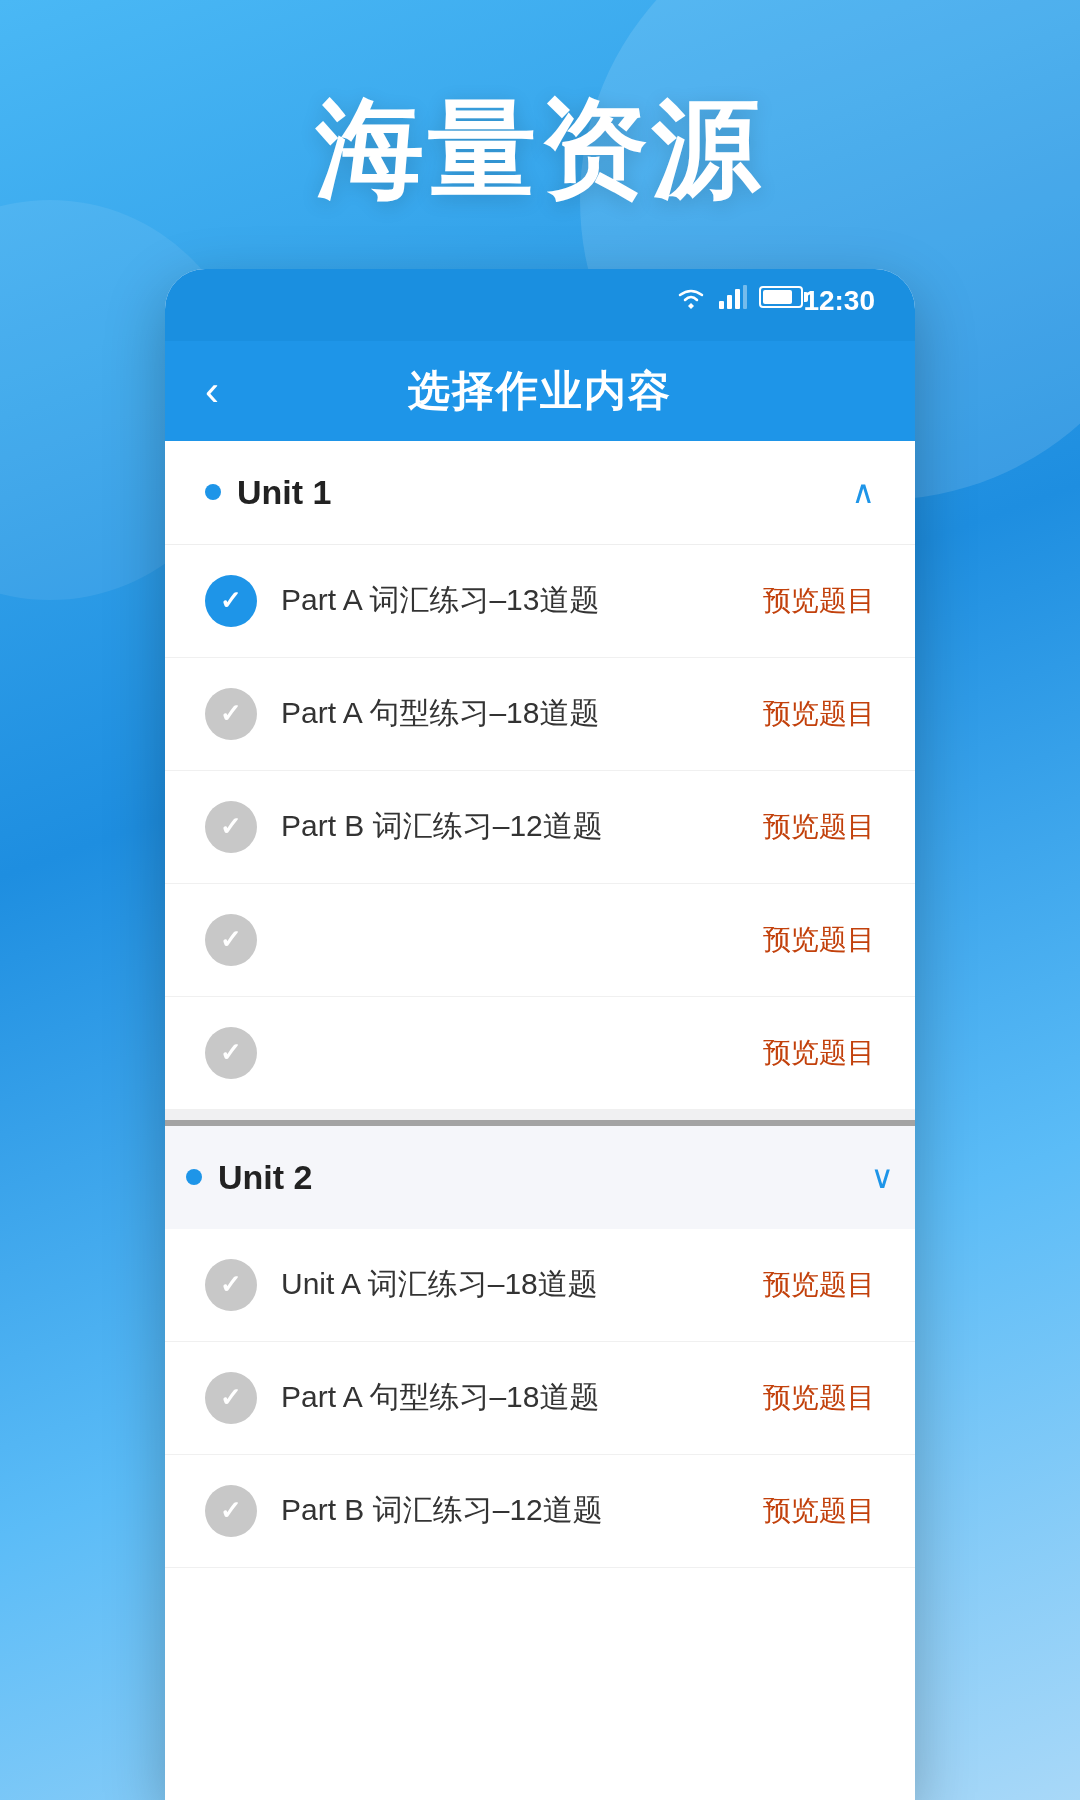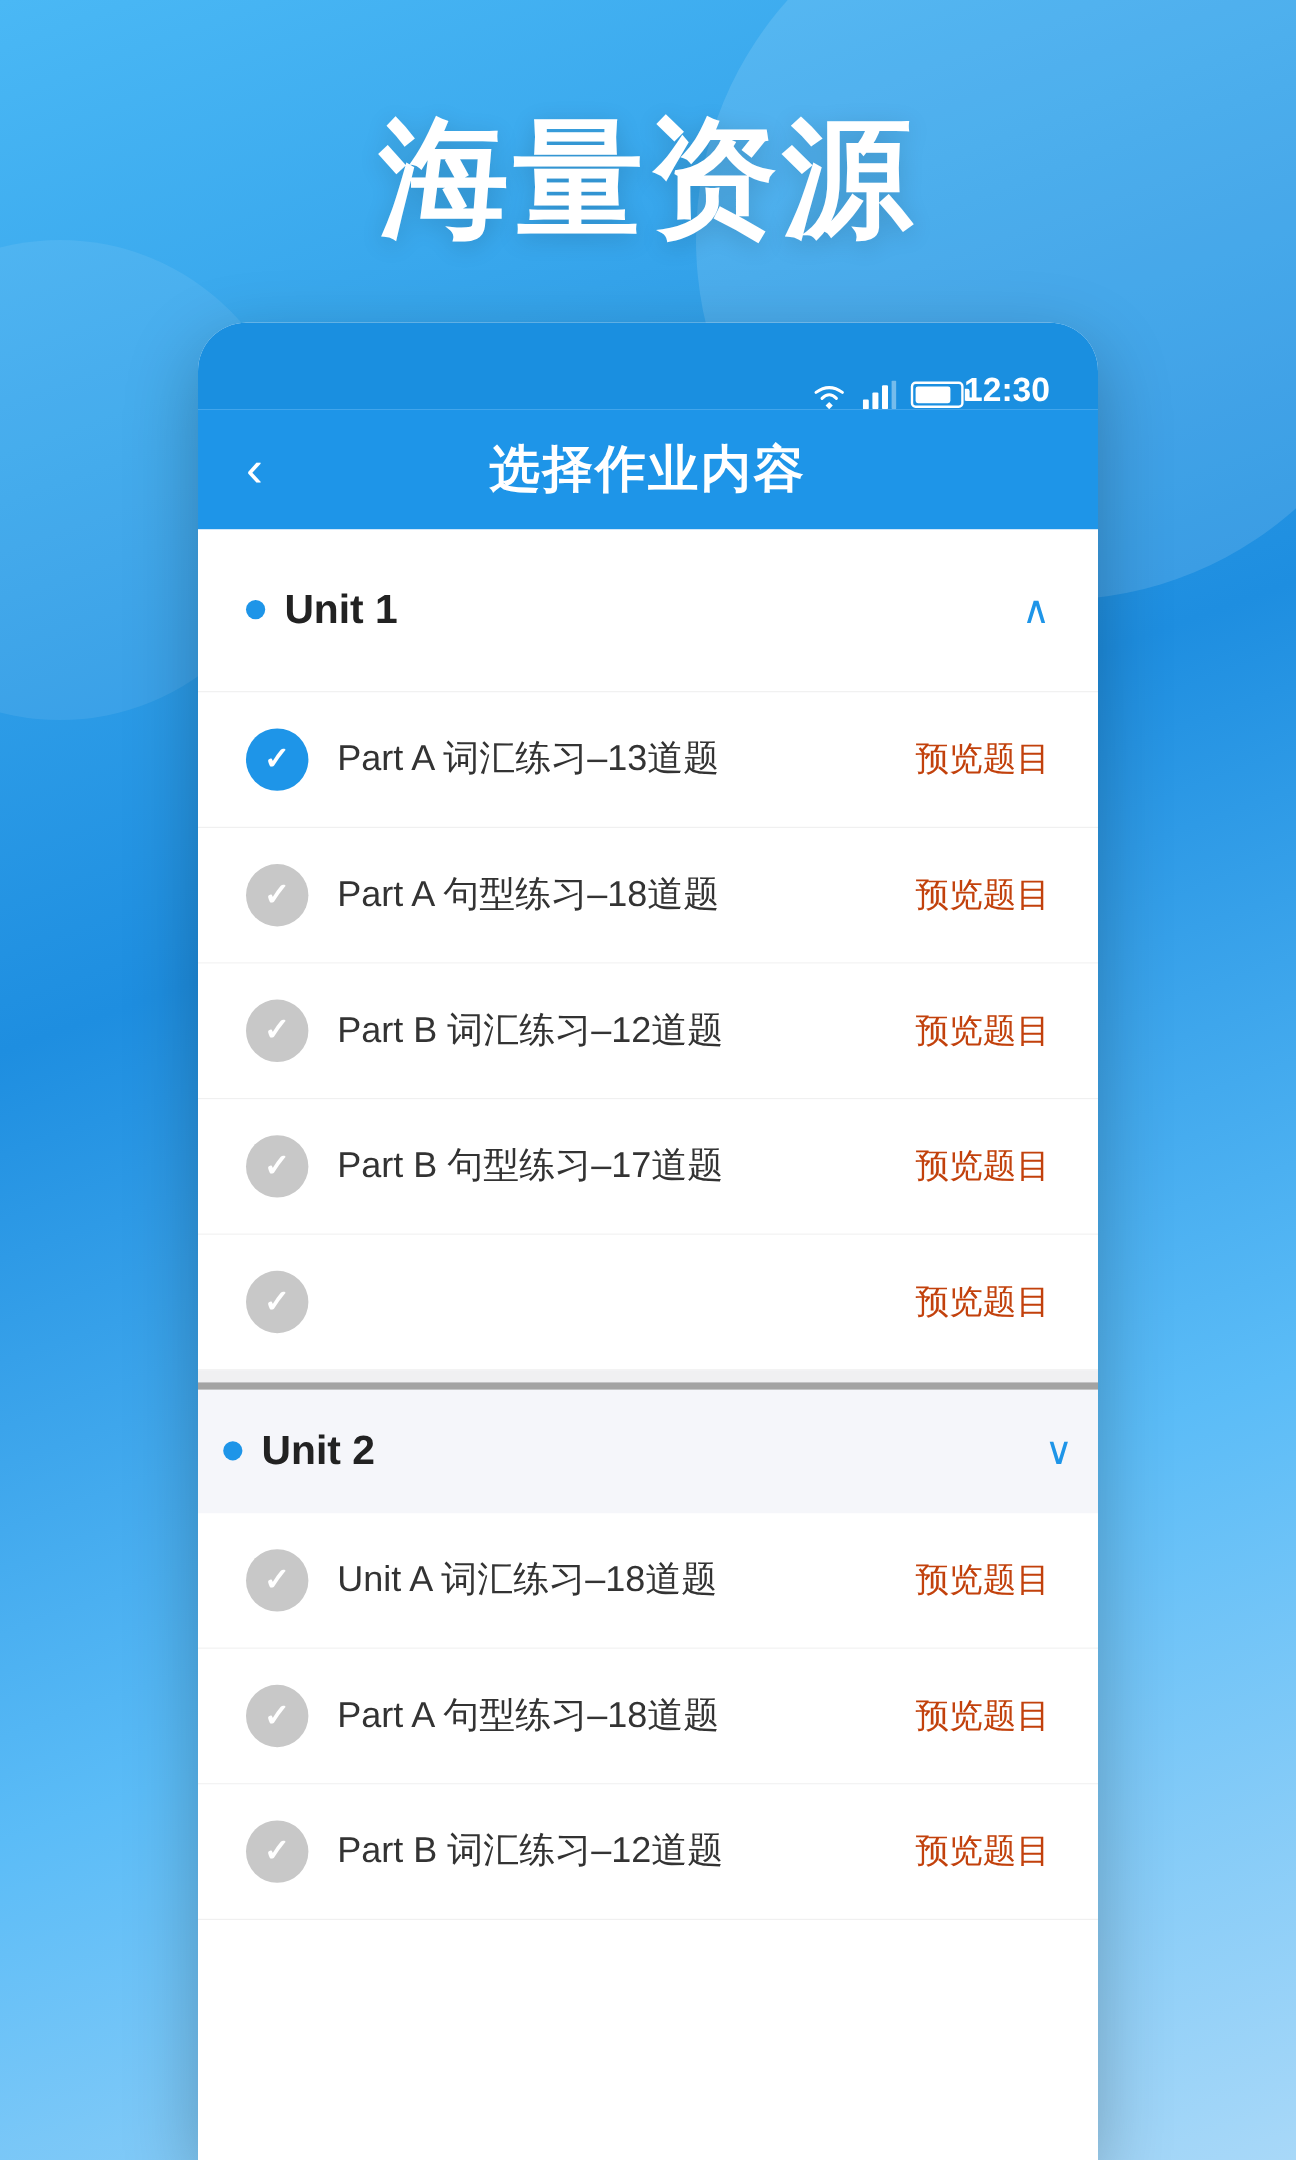--- a/index.html
+++ b/index.html
@@ -70,23 +70,23 @@
       position: relative;
       z-index: 3;
       flex: 1;
     }
 
     
     .status-bar {
       background: #1a8fe0;
       height: 72px;
       display: flex;
-      align-items: flex-end;
+      align-items: flex-start;
       justify-content: flex-end;
-      padding: 0 40px;
+      padding: 16px 40px;
     }
 
     .status-icons {
       display: flex;
       align-items: center;
       gap: 12px;
     }
 
     .wifi-icon {
       width: 32px;
@@ -162,21 +162,21 @@
     
     .content-area {
       background: #f5f6fa;
       flex: 1;
       overflow-y: auto;
     }
 
     
     .unit-header {
       background: #ffffff;
-      padding: 48px 40px;
+      padding: 32px 40px;
       display: flex;
       align-items: center;
       justify-content: space-between;
       border-bottom: 1px solid #eee;
     }
 
     .unit-label {
       display: flex;
       align-items: center;
       gap: 16px;
@@ -349,21 +349,20 @@
         <span class="exercise-name">Part B  词汇练习–12道题</span>
       </div>
       <span class="preview-btn">预览题目</span>
     </div>
 
     <div class="exercise-item">
       <div class="exercise-left">
         <div class="check-icon unchecked">
           <span class="check-mark">✓</span>
         </div>
-        <span class="exercise-name">Part B  句型练习–17道题</span>
       </div>
       <span class="preview-btn">预览题目</span>
     </div>
 
     <div class="exercise-item">
       <div class="exercise-left">
         <div class="check-icon unchecked">
           <span class="check-mark">✓</span>
         </div>
       </div>

